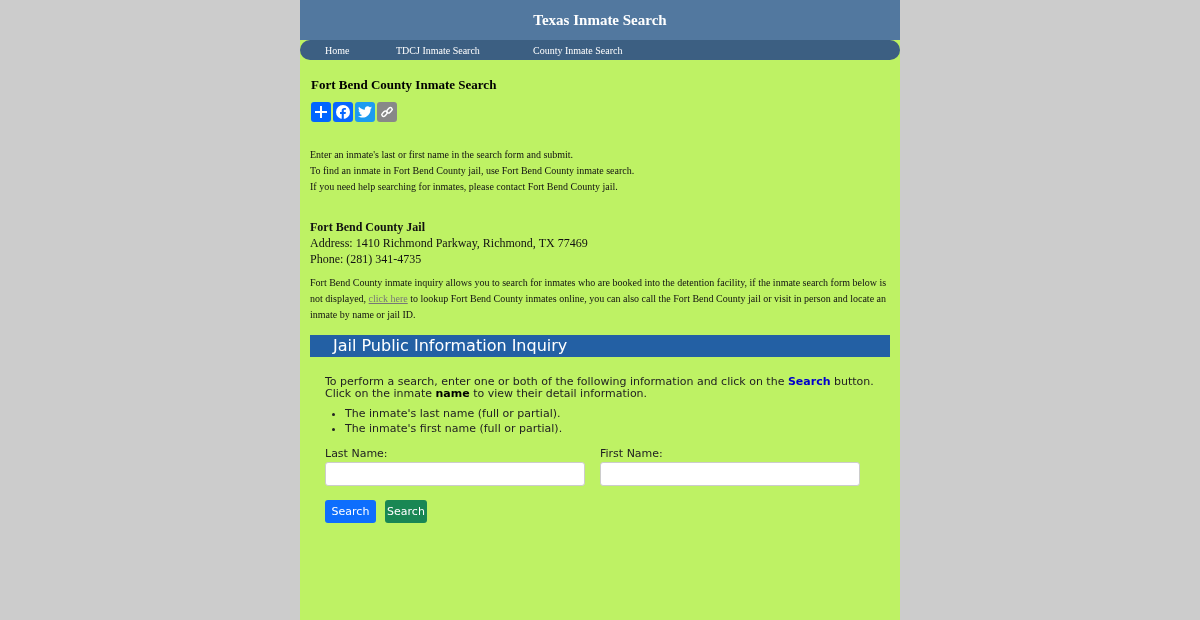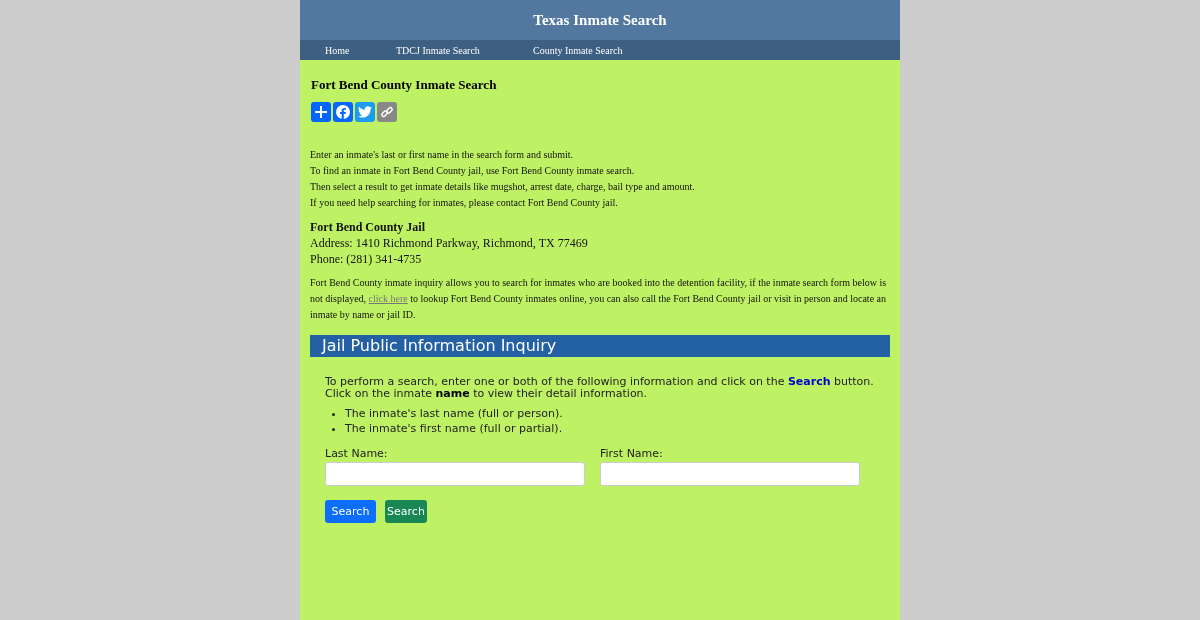--- a/index.html
+++ b/index.html
@@ -1,29 +1,29 @@
 <!DOCTYPE html>
 <html><head>
 <meta charset="utf-8">
 <style>
   html, body { margin:0; padding:0; }
   body { width:1200px; height:620px; background:#cccccc; overflow:hidden; font-family:"Liberation Serif", serif; }
   .page { position:absolute; left:300px; top:0; width:600px; height:620px; background:#bef264; }
   .header { height:40px; background:#52789f; color:#fff; text-align:center; }
   .header h1 { margin:0; line-height:40px; font-size:15px; font-weight:bold; font-family:"Liberation Serif", serif; }
-  .nav { height:20px; background:#3c5f82; display:flex; align-items:center; font-size:10px; color:#fff; }
+  .nav { height:20px; background:#3c5f82; display:flex; align-items:center; font-size:10px; color:#fff;border-radius:10px; }
   .nav a { color:#fff; text-decoration:none; position:absolute; }
   .page-title { margin:1px; position:absolute; top:76px; left:10px; font-size:13px; font-weight:bold; }
   .share { position:absolute; top:102px; left:11px; display:flex; gap:2px; }
   .share span { width:20px; height:20px; border-radius:3px; display:flex; align-items:center; justify-content:center; }
   .intro { position:absolute; top:147px; left:10px; width:580px; font-size:10px; line-height:16px; color:#111; }
   .jail { position:absolute; top:219px; left:10px; font-size:12px; line-height:16px; color:#111; }
   .inquiry { position:absolute; top:275px; left:10px; width:580px; font-size:10px; line-height:16px; color:#111; }
   .inquiry a { color:#777; text-decoration:underline; }
-  .banner { position:absolute; top:335px; left:10px; width:580px; height:22px; background:#2360a4; color:#fff; font-family:"DejaVu Sans", sans-serif; font-size:16px; line-height:22px; padding-left:12px; box-sizing:border-box; }
+  .banner { position:absolute; top:335px; left:10px; width:580px; height:22px; background:#2360a4; color:#fff; font-family:"DejaVu Sans", sans-serif; font-size:16px; line-height:22px; padding-left:23px; box-sizing:border-box; }
   .form-area { position:absolute; top:376px; left:25px; width:550px; font-family:"DejaVu Sans", sans-serif; font-size:11px; color:#222; }
   .instr { line-height:12px; margin:0; }
   .instr .kw { color:#0000cc; font-weight:bold; }
   .instr b { color:#000;text-align:right; }
   ul { margin:6px 0 0 0; padding-left:20px; line-height:15px; }
   .field { position:absolute; top:71px; width:260px; }
   .field label { display:block; font-size:11px; margin-bottom:2px; }
   .field .inp { width:260px; height:24px; border:1px solid #ccc; border-radius:3px; box-sizing:border-box; background:#fff; }
   .btn { position:absolute; top:124px; height:23px; color:#fff; border-radius:3px; font-size:11px; display:flex; align-items:center; justify-content:center; }
 </style>
@@ -65,38 +65,37 @@
             <rect x="1.5" y="7" width="6" height="3.5" rx="1.7" transform="rotate(-45 4.5 8.75)"></rect>
             <rect x="6.5" y="3.5" width="6" height="3.5" rx="1.7" transform="rotate(-45 9.5 5.25)"></rect>
           </g>
         </svg>
     </span>
   </div>
 
   <div class="intro">
     <div>Enter an inmate's last or first name in the search form and submit.</div>
     <div>To find an inmate in Fort Bend County jail, use Fort Bend County inmate search.</div>
-    <div>Then select a result to get inmate details like mugshot, arrest date, charge, bail type and amount.</div>
     <div>If you need help searching for inmates, please contact Fort Bend County jail.</div>
   </div>
 
   <div class="jail">
     <div style="font-weight:bold">Fort Bend County Jail</div>
     <div>Address: 1410 Richmond Parkway, Richmond, TX 77469</div>
     <div>Phone: (281) 341-4735</div>
   </div>
 
   <div class="inquiry"><span>Fort Bend County inmate inquiry allows you to search for inmates who are booked into the detention facility, if the inmate search form below is not displayed, </span><a>click here</a><span> to lookup Fort Bend County inmates online, you can also call the Fort Bend County jail or visit in person and locate an inmate by name or jail ID.</span></div>
 
   <div class="banner">Jail Public Information Inquiry</div>
 
   <div class="form-area">
     <p class="instr"><span>To perform a search, enter one or both of the following information and click on the </span><span class="kw">Search</span><span> button. Click on the inmate </span><b>name</b><span> to view their detail information.</span></p>
     <ul>
-      <li>The inmate's last name (full or person).</li>
+      <li>The inmate's last name (full or partial).</li>
       <li>The inmate's first name (full or partial).</li>
     </ul>
     <div class="field" style="left:0">
       <label>Last Name:</label>
       <div class="inp"></div>
     </div>
     <div class="field" style="left:275px">
       <label>First Name:</label>
       <div class="inp"></div>
     </div>

